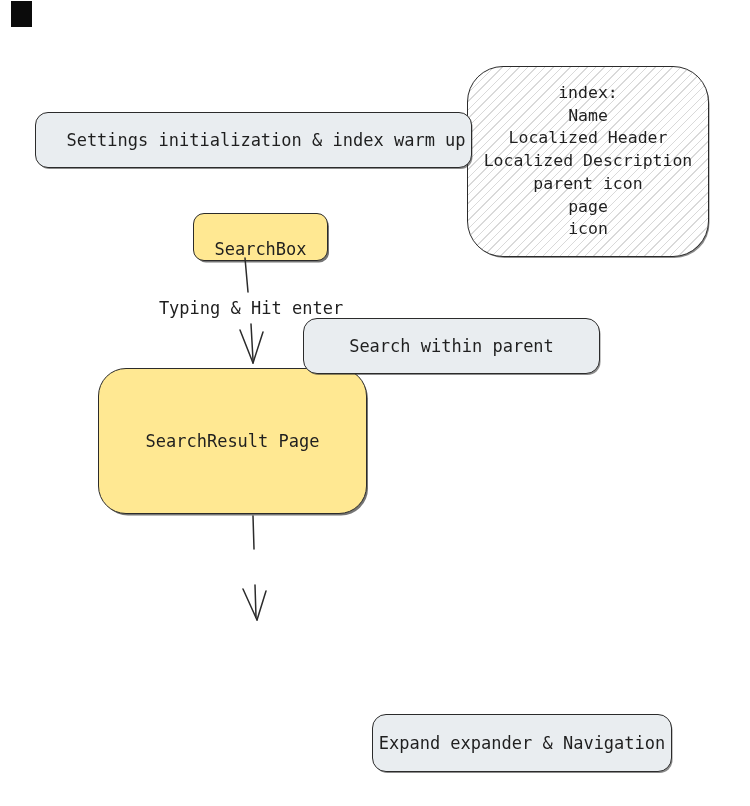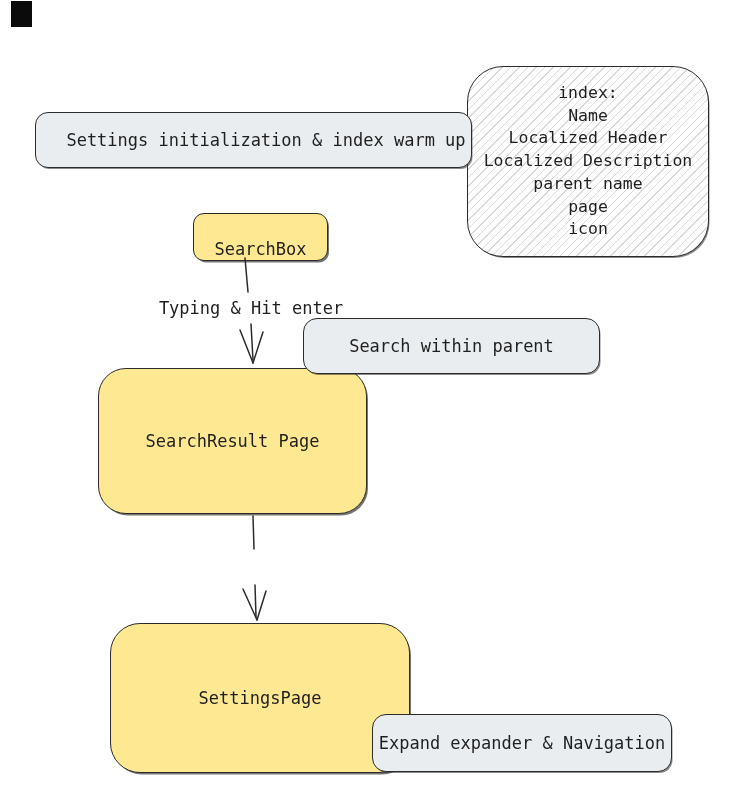--- a/index.html
+++ b/index.html
@@ -79,21 +79,21 @@
 
 <div class="canvas">
 
   <div class="corner-square"></div>
 
   <div class="box hatch node-index-note">
     <div class="note-line">index:</div>
     <div class="note-line">Name</div>
     <div class="note-line">Localized Header</div>
     <div class="note-line">Localized Description</div>
-    <div class="note-line">parent name</div>
+    <div class="note-line">parent icon</div>
     <div class="note-line">page</div>
     <div class="note-line">icon</div>
   </div>
 
   <div class="box gray node-warmup">
     <span>Settings initialization &amp; index warm up</span>
   </div>
 
   <div class="box gray node-search-within">
     <span>Search within parent</span>
@@ -104,23 +104,20 @@
   </div>
 
   <div class="box yellow node-searchbox">
     <span>SearchBox</span>
   </div>
 
   <div class="box yellow node-search-result">
     <span>SearchResult Page</span>
   </div>
 
-  <div class="box yellow node-settings-page">
-    <span>SettingsPage</span>
-  </div>
 
   <svg class="arrow-layer" viewBox="0 0 750 806" xmlns="http://www.w3.org/2000/svg" fill="none" stroke="#2b2b2b" stroke-width="1.5" stroke-linecap="round">
 
     <g>
       <path d="M245,258 L248,292"></path>
       <path d="M251,324 L253,360"></path>
       <path d="M253,363 L240,330"></path>
       <path d="M253,363 L263,332"></path>
     </g>
 

